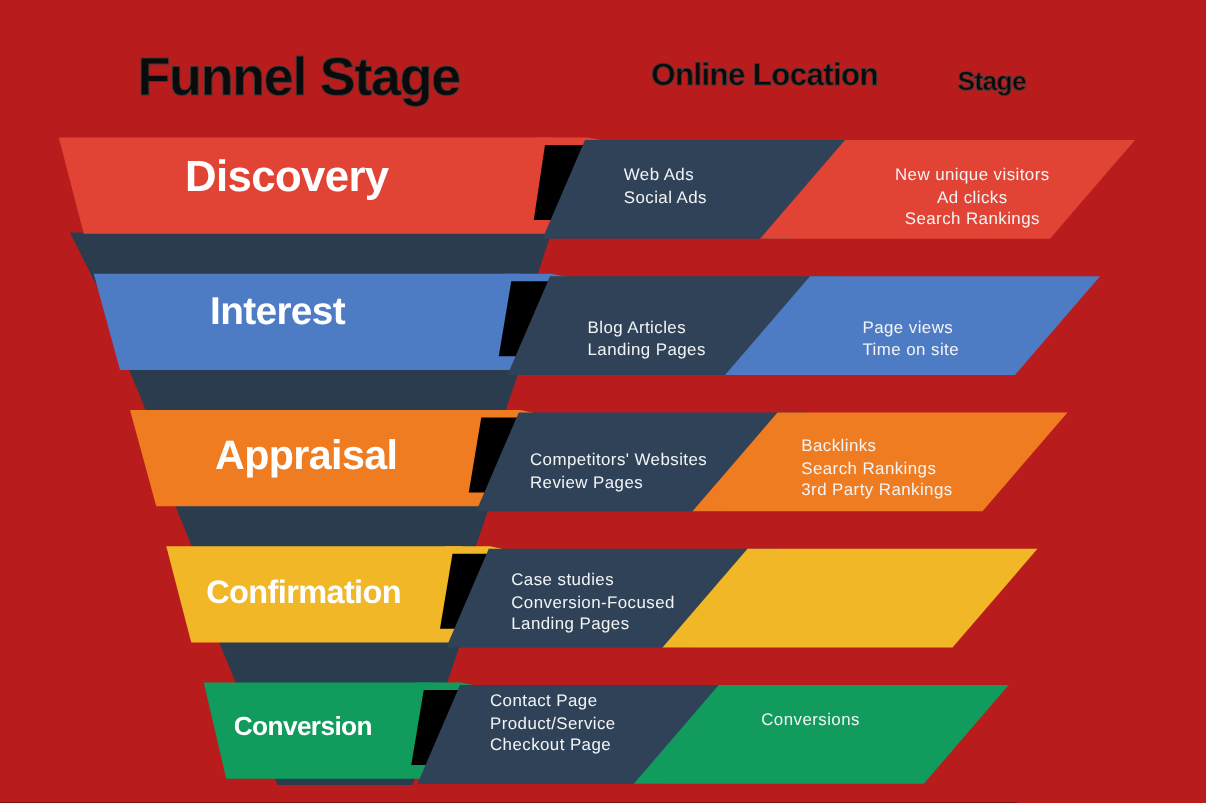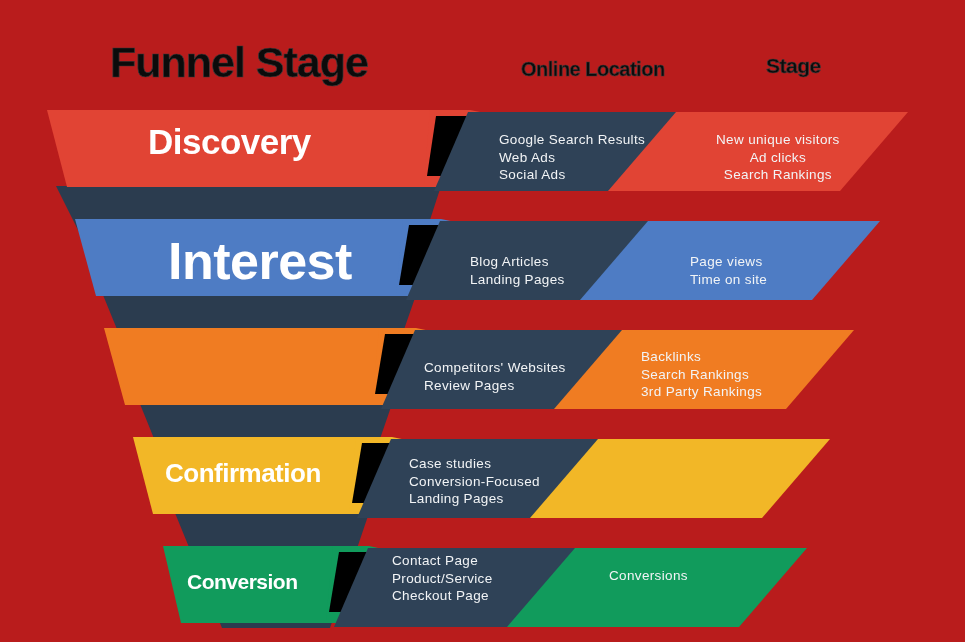--- a/index.html
+++ b/index.html
@@ -38,22 +38,22 @@
     user-select: none;
   }
   #hdr-stage {
     left: 110px;
     top: 38px;
     font-size: 43px;
     letter-spacing: -1px;
   }
   #hdr-location {
     left: 521px;
-    top: 58px;
-    font-size: 20px;
+    top: 46px;
+    font-size: 25px;
   }
   #hdr-kpis {
     left: 766px;
     top: 54px;
     font-size: 21px;
   }
   .stage-label {
     position: absolute;
     color: #ffffff;
     font-weight: bold;
@@ -112,26 +112,26 @@
     <polygon points="339,552 380,552 343,612 329,612" fill="#000000"></polygon>
     <polygon points="368,548 599,548 531,627 334,627" fill="#2f4257"></polygon>
     <polygon points="575,548 807,548 739,627 507,627" fill="#119b5c"></polygon>
   </svg>
 
   <div class="hdr" id="hdr-stage">Funnel Stage</div>
   <div class="hdr" id="hdr-location">Online Location</div>
   <div class="hdr" id="hdr-kpis">Stage</div>
 
   <div class="stage-label" style="left:148px; top:122px; font-size:35px;">Discovery</div>
-  <div class="stage-label" style="left:168px; top:231px; font-size:52px;">Interest</div>
+  <div class="stage-label" style="left:168px; top:231px; font-size:31px;">Interest</div>
+  <div class="stage-label" style="left:172px; top:345px; font-size:33px;">Appraisal</div>
   <div class="stage-label" style="left:165px; top:458px; font-size:26px;">Confirmation</div>
   <div class="stage-label" style="left:187px; top:570px; font-size:21px;">Conversion</div>
 
   <div class="col-text" style="left:499px; top:131px;">
-    <div>Google Search Results</div>
     <div>Web Ads</div>
     <div>Social Ads</div>
   </div>
 
   <div class="col-text" style="left:470px; top:253px;">
     <div>Blog Articles</div>
     <div>Landing Pages</div>
   </div>
 
   <div class="col-text" style="left:424px; top:359px;">

